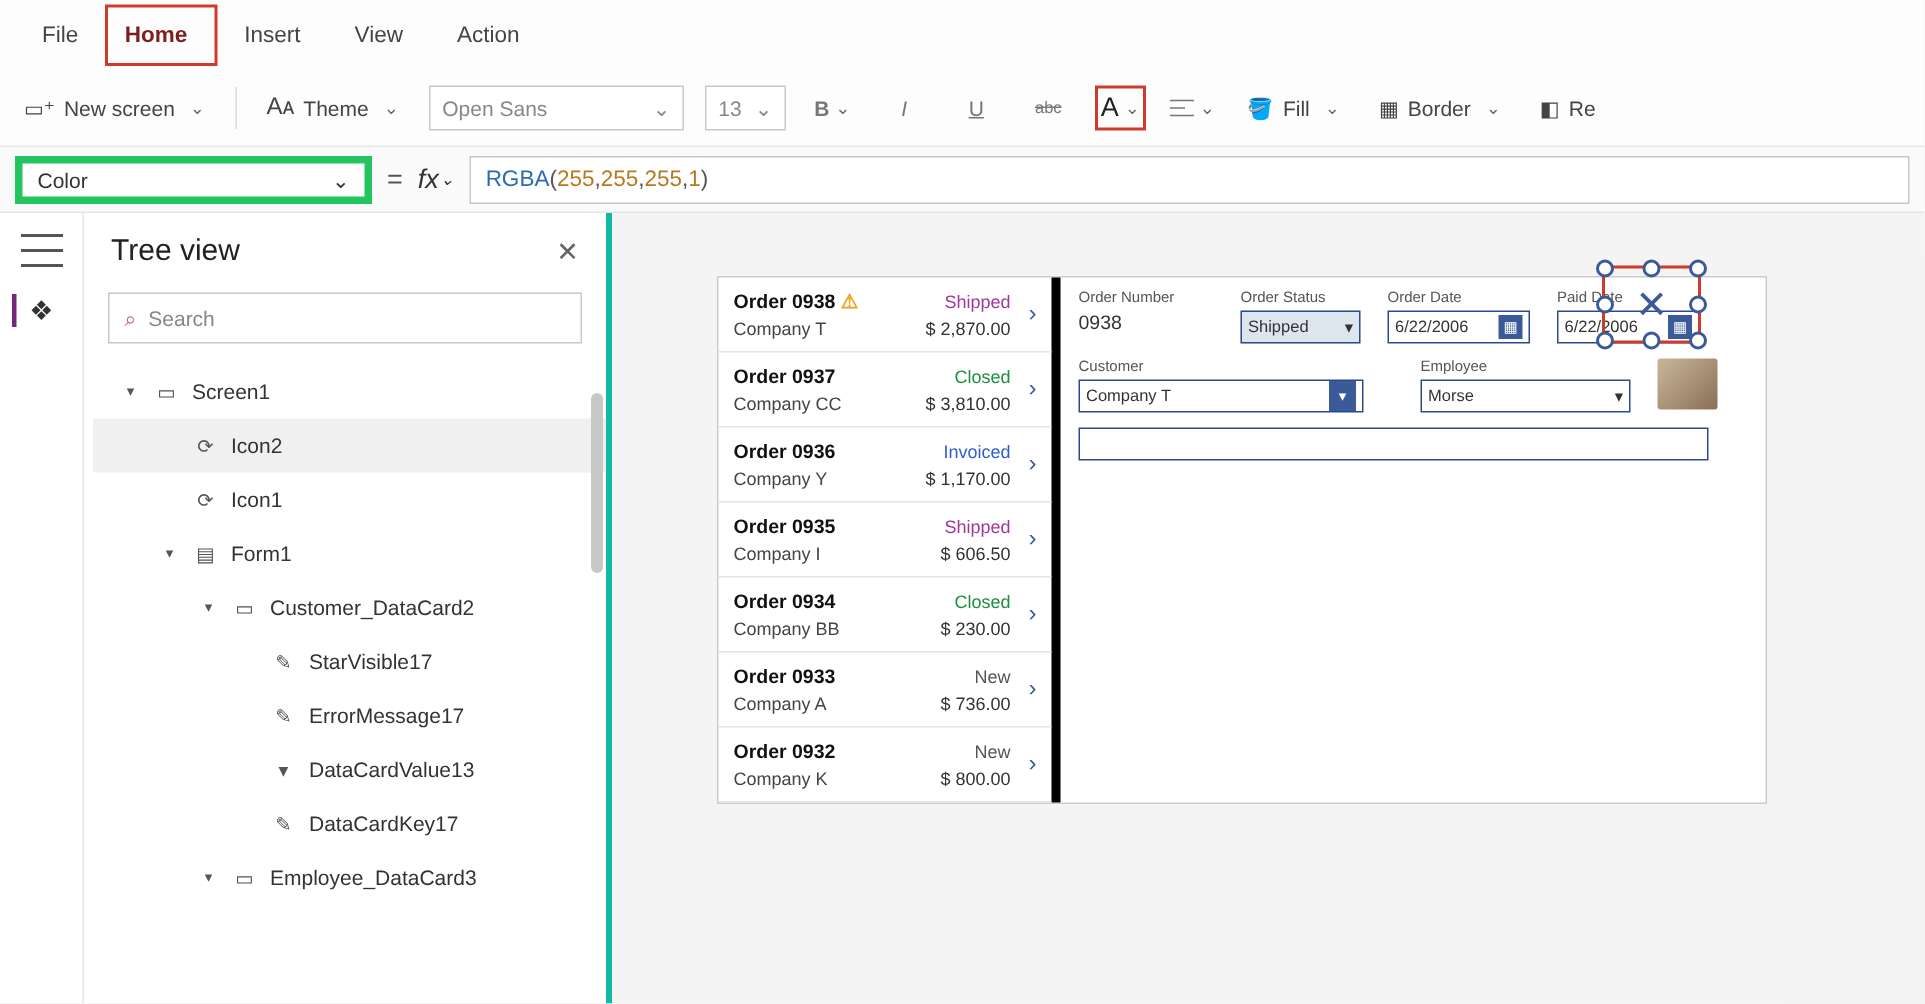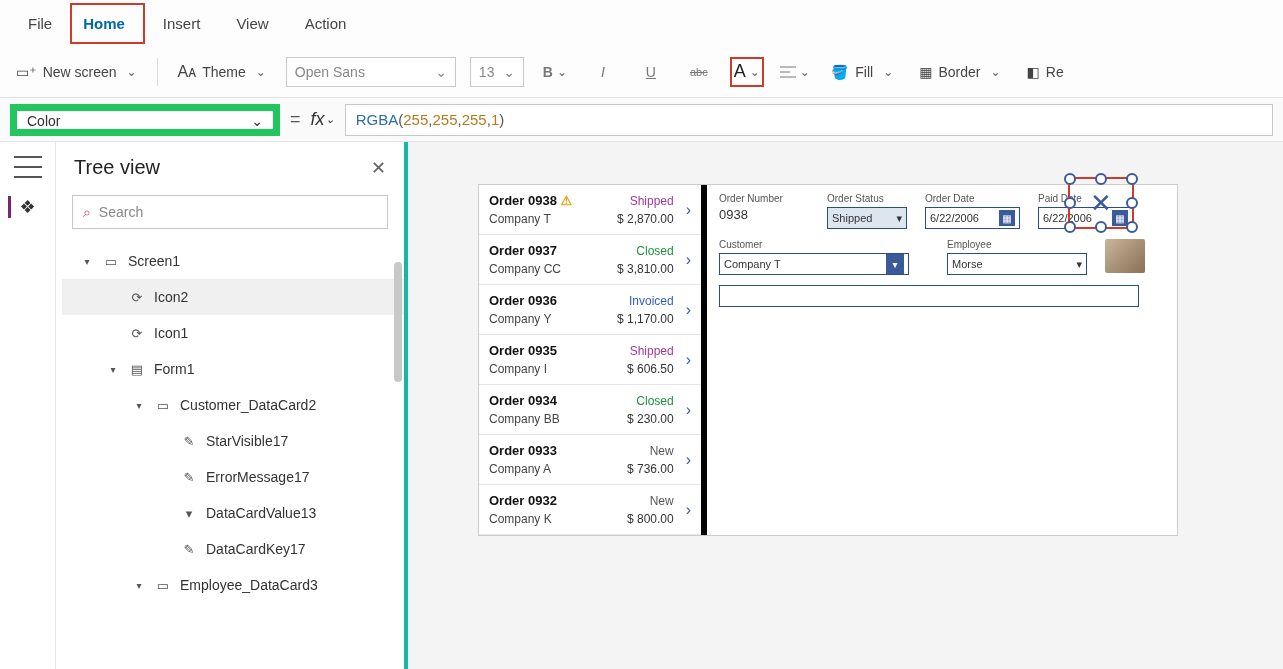--- a/index.html
+++ b/index.html
@@ -1,36 +1,36 @@
 <!DOCTYPE html>
 <html><head>
 <meta charset="utf-8">
 <style>
 * { box-sizing: border-box; margin: 0; padding: 0; font-family: "Segoe UI", Arial, sans-serif; }
 body { width: 1283px; height: 669px; overflow: hidden; background: #f8f8f8; color: #333; font-size: 14px; }
 
 
 .menubar { display: flex; align-items: center; height: 46px; padding: 0 10px; background: #fdfdfd; }
 .menubar .tab { padding: 10px 18px; cursor: pointer; color: #444; font-size: 15px;}
-.menubar .tab.active { border: 2px solid #d83b01; border-bottom: 3px solid #742774; font-weight:600; color:#0369a1;padding-left:11px;}
+.menubar .tab.active { border: 2px solid #d83b01; border-bottom: 3px solid #742774; font-weight:600; color:#7f1d1d;padding-left:11px;}
 .menubar .tab.active { border:2px solid #cf3a2b; }
 
 
 .ribbon { display: flex; align-items: center; height: 52px; padding: 0 10px; gap: 14px; background:#fdfdfd; border-bottom:1px solid #e5e5e5;}
 .ribbon .btn { display:flex; align-items:center; gap:6px; padding:4px 6px; cursor:pointer; color:#444; }
 .ribbon .ddcaret::after { content:"⌄"; font-size:12px; margin-left:4px; color:#666;}
 .ribbon .sel { border:1px solid #c8c8c8; background:#fff; height:30px; display:flex; align-items:center; padding:0 8px; color:#888; }
 .ribbon .sel.font { width:170px;}
 .ribbon .sel.size { width:54px; justify-content:space-between;}
 .ribbon .iconbtn { width:34px; height:30px; display:flex; align-items:center; justify-content:center; color:#777; cursor:pointer;}
 .ribbon .boxed { border:2px solid #cf3a2b; padding:2px 6px; }
 
 
 .fbar { display:flex; align-items:center; height:44px; padding:6px 10px; gap:10px; background:#fafafa; border-bottom:1px solid #e5e5e5;}
-.fbar .prop { width:270px; height:32px; border:7px solid #22c55e; background:#fff; display:flex; align-items:flex-end; justify-content:space-between; padding:0 10px;}
+.fbar .prop { width:238px; height:32px; border:5px solid #22c55e; background:#fff; display:flex; align-items:center; justify-content:space-between; padding:0 10px;}
 .fbar .eq { font-size:18px; color:#555;}
 .fbar .fx { font-style:italic; font-family: "Times New Roman", serif; font-size:18px; color:#333; display:flex; align-items:center; gap:1px;}
 .fbar .formula { flex:1; height:32px; border:1px solid #c8c8c8; background:#fff; display:flex; align-items:center; padding:0 10px; font-family: Consolas, monospace; font-size:15px;}
 .fbar .formula .fn{color:#2b6cb0;} .fbar .formula .num{color:#b7791f;} .fbar .formula .p{color:#555;}
 
 
 .main { display:flex; height: calc(669px - 46px - 52px - 44px); }
 .leftrail { width:56px; background:#fff; border-right:1px solid #e8e8e8; display:flex; flex-direction:column; align-items:center; padding-top:14px; gap:18px;}
 .leftrail .railbtn { width:28px; height:22px; display:flex; flex-direction:column; justify-content:space-between; cursor:pointer;}
 .leftrail .railbtn span{height:2px;background:#555;}

